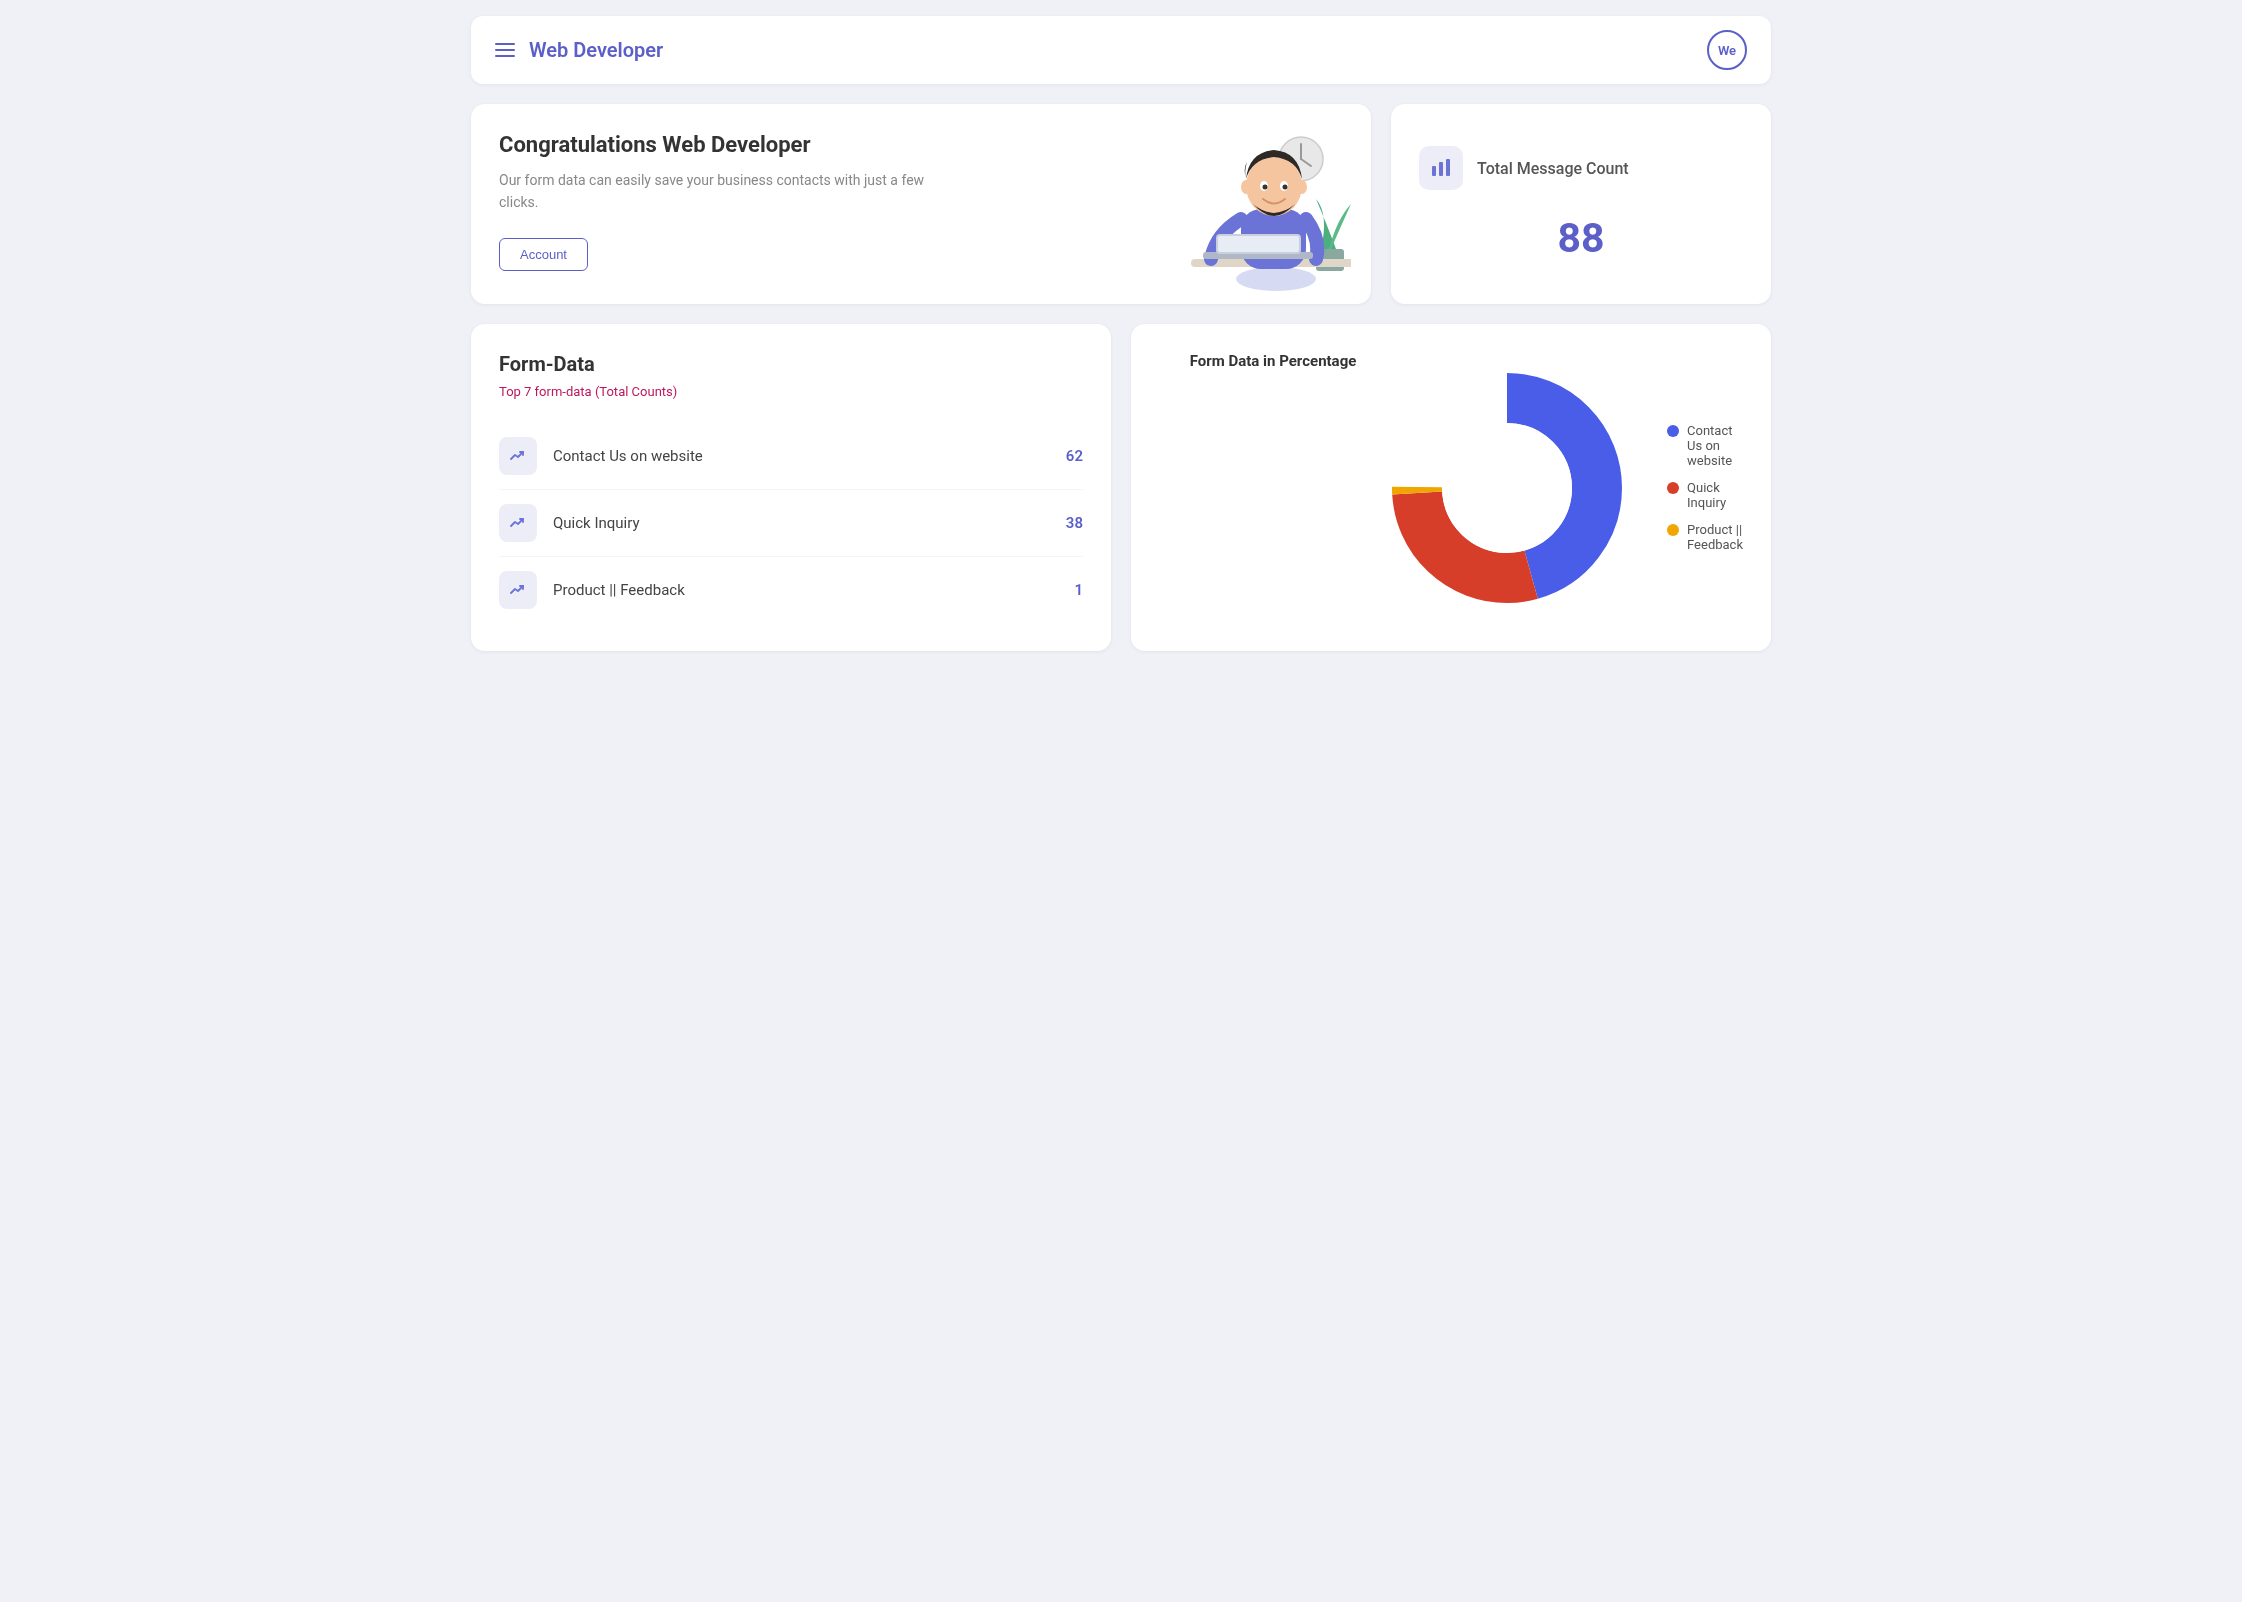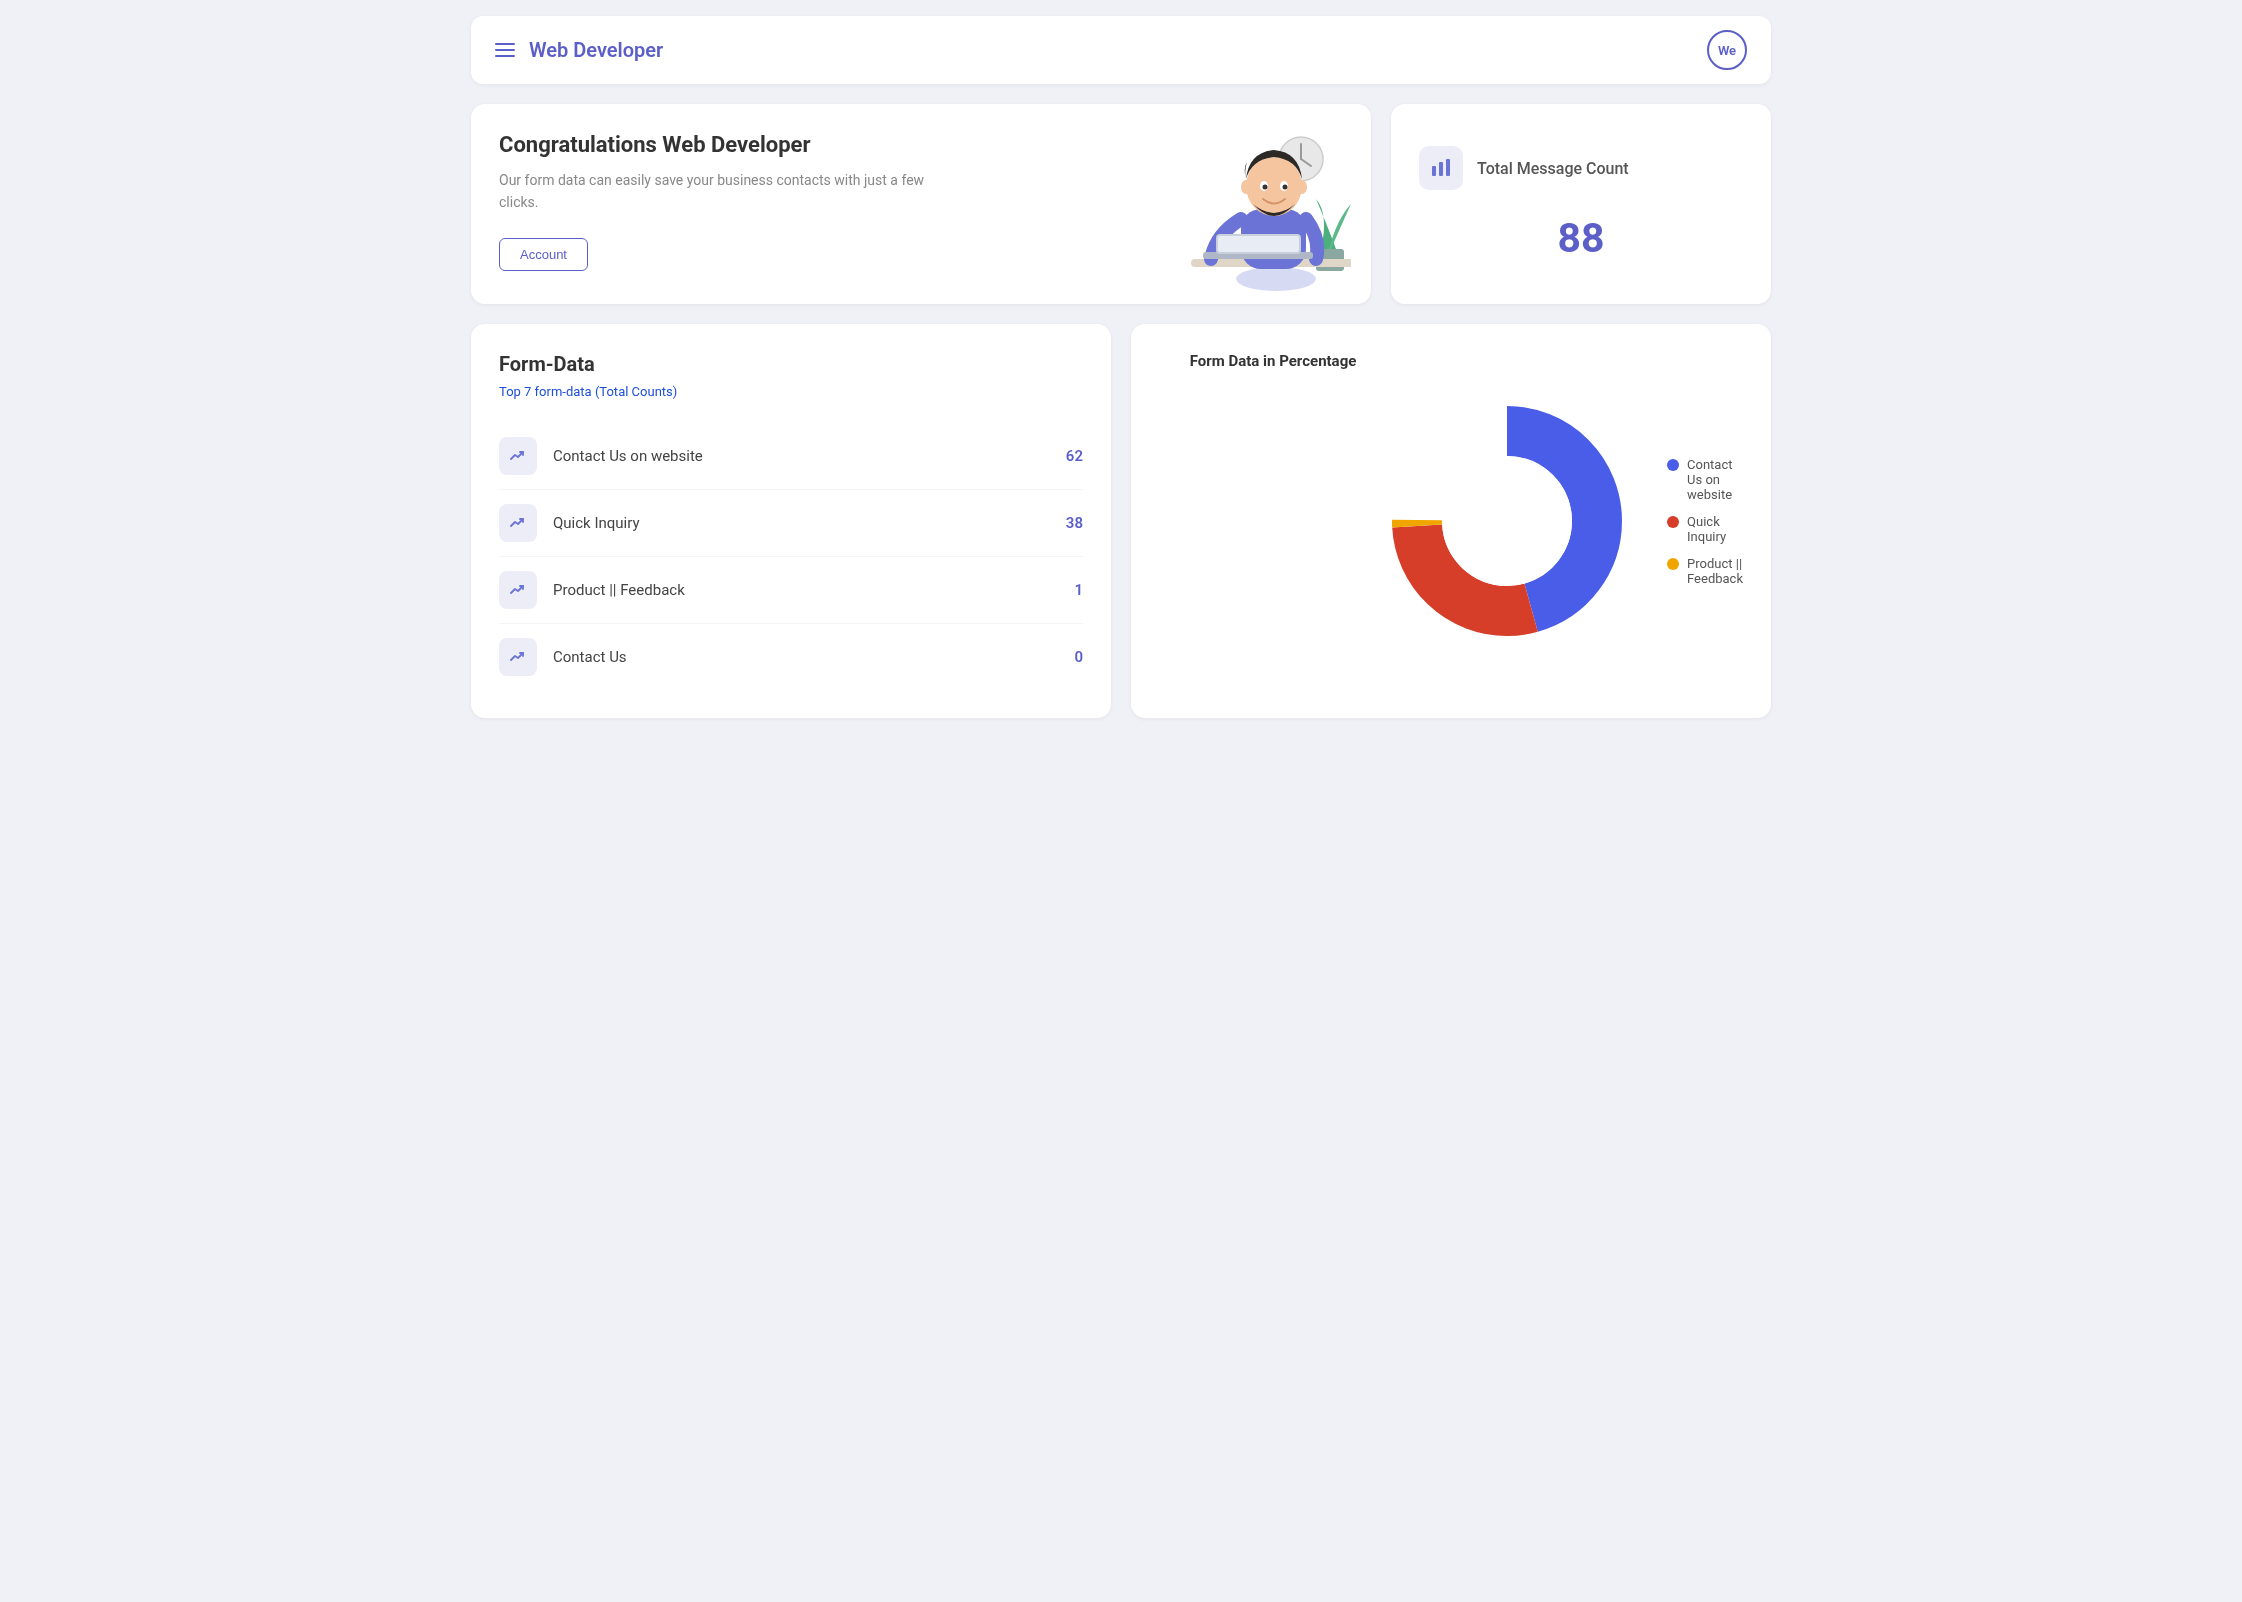--- a/index.html
+++ b/index.html
@@ -158,21 +158,21 @@
       padding: 28px;
     }
     .section-title {
       font-size: 20px;
       font-weight: 700;
       color: #333;
       margin-bottom: 4px;
     }
     .section-subtitle {
       font-size: 13px;
-      color: #1d4ed8;
+      color: #be185d;
       margin-bottom: 24px;
       margin-top: 8px;
     }
     .form-item {
       display: flex;
       align-items: center;
       padding: 14px 0;
       border-bottom: 1px solid #f5f5f5;
       gap: 16px;
     }
@@ -366,30 +366,20 @@
           <div class="form-item">
     <div class="form-item-icon">
       <svg width="16" height="16" viewBox="0 0 16 16" fill="none" xmlns="http://www.w3.org/2000/svg">
         <polyline points="1,11 5,7 8,9 13,4" stroke="#6b74d6" stroke-width="1.8" fill="none" stroke-linecap="round" stroke-linejoin="round"></polyline>
         <polyline points="10,4 13,4 13,7" stroke="#6b74d6" stroke-width="1.8" fill="none" stroke-linecap="round" stroke-linejoin="round"></polyline>
       </svg>
     </div>
     <span class="form-item-name">Product || Feedback</span>
     <span class="form-item-count">1</span>
   </div>
-          <div class="form-item">
-    <div class="form-item-icon">
-      <svg width="16" height="16" viewBox="0 0 16 16" fill="none" xmlns="http://www.w3.org/2000/svg">
-        <polyline points="1,11 5,7 8,9 13,4" stroke="#6b74d6" stroke-width="1.8" fill="none" stroke-linecap="round" stroke-linejoin="round"></polyline>
-        <polyline points="10,4 13,4 13,7" stroke="#6b74d6" stroke-width="1.8" fill="none" stroke-linecap="round" stroke-linejoin="round"></polyline>
-      </svg>
-    </div>
-    <span class="form-item-name">Contact Us</span>
-    <span class="form-item-count">0</span>
-  </div>
         </div>
     </div>
 
     <div class="card chart-card">
       <div class="chart-title">Form Data in Percentage</div>
       <div class="chart-area">
         <div class="donut-wrapper">
           <svg viewBox="0 0 240 240" width="240" height="240" xmlns="http://www.w3.org/2000/svg">
 
             <circle cx="120" cy="120" r="90" fill="none" stroke="#4a5de8" stroke-width="50" stroke-dasharray="399.2 565.5" stroke-dashoffset="141.4" transform="rotate(-90 120 120)"></circle>

